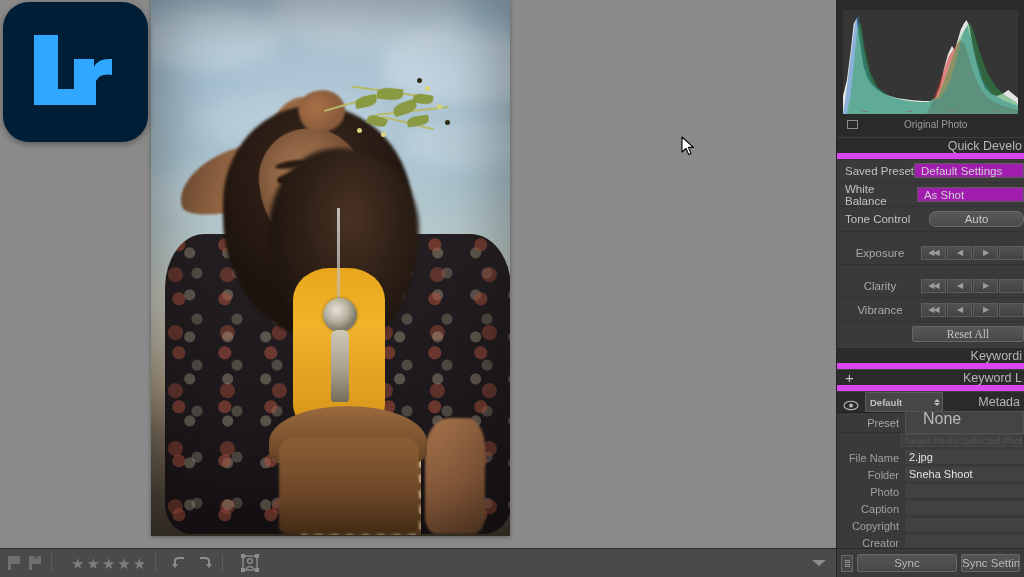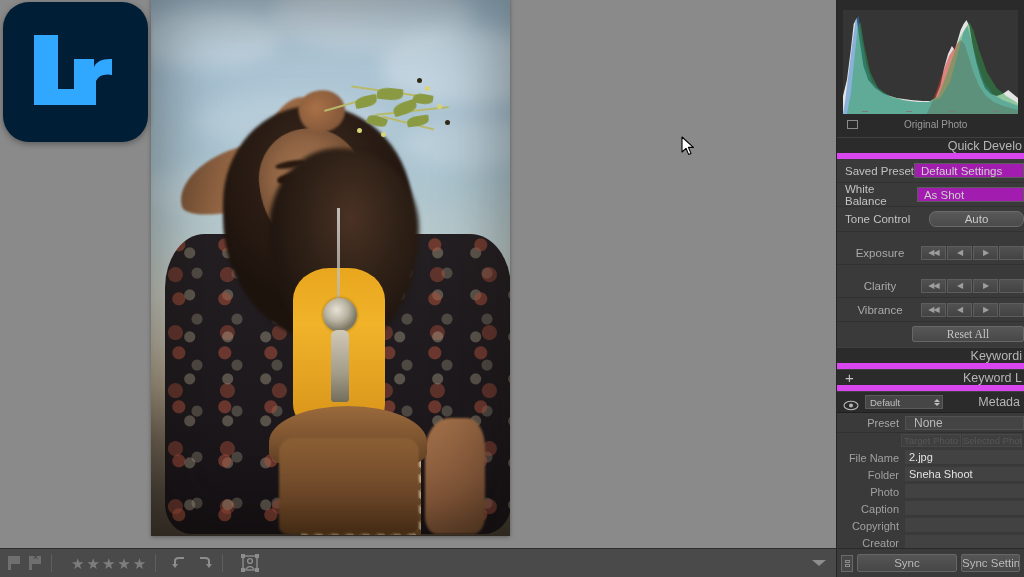--- a/index.html
+++ b/index.html
@@ -265,37 +265,37 @@
     background:linear-gradient(to bottom,#575757,#484848); border:1px solid #676767; border-radius:2px;
     color:#c3c3c3; font-size:11.5px; height:16px; line-height:14px; width:112px; text-align:center;
   }
 
   .meta-bar {
     height:22px; background:#2b2b2b; border-top:1px solid #3f3f3f; border-bottom:1px solid #202020;
     display:flex; align-items:center; gap:6px; padding-left:6px;
   }
   .eye-ico { width:16px; height:11px; }
   .meta-select {
-    background:#464646; border:1px solid #5a5a5a; height:14px; width:78px;
-    display:flex; align-items:center; justify-content:space-between; padding:0 2px 0 4px;
+    background:#464646; border:1px solid #5a5a5a; height:20px; width:78px;
+    display:flex; align-items:center; justify-content:space-between; padding:0 2px 0 4px;font-weight:bold;
   }
   .meta-select span { color:#c0c0c0; font-size:9.5px; }
   .updown { display:flex; flex-direction:column; gap:1px; }
   .updown i { width:0;height:0;border-left:3px solid transparent;border-right:3px solid transparent; }
   .updown i.u { border-bottom:3px solid #bdbdbd; }
   .updown i.d { border-top:3px solid #bdbdbd; }
   .meta-title { margin-left:auto; color:#b6b6b6; font-size:12.5px; padding-right:4px; }
 
   .meta-body { background:#3a3a3a; }
   .meta-preset-row {
     display:flex; align-items:center; height:20px; border-bottom:1px solid #313131;
   }
   .meta-preset-row .lbl { color:#a9a9a9; font-size:11px; width:68px; text-align:right; padding-right:6px; }
-  .meta-preset-row .val { flex:1; background:#444; border:1px solid #525252; height:14px; line-height:13px;
-    color:#b9b9b9; font-size:12px; padding-left:8px; }
+  .meta-preset-row .val { flex:1; background:#444; border:1px solid #525252; height:23px; line-height:13px;
+    color:#b9b9b9; font-size:16px; padding-left:17px; }
   .target-row { display:flex; height:16px; align-items:center; gap:1px; padding:1px 2px 2px 64px; }
   .target-btn {
     flex:1; background:#3f3f3f; border:1px solid #484848; color:#575757; font-size:9.5px;
     text-align:center; height:13px; line-height:12px; overflow:hidden; white-space:nowrap;
   }
   .meta-field { display:flex; align-items:center; height:17px;justify-content:center; }
   .meta-field .lbl { width:68px; text-align:right; color:#a0a0a0; font-size:11px; padding-right:6px; }
   .meta-field .val {
     flex:1; height:15px; line-height:14px; background:#424242; border-bottom:1px solid #383838;
     color:#e2e2e2; font-size:11px; padding-left:4px; white-space:nowrap; overflow:hidden;

